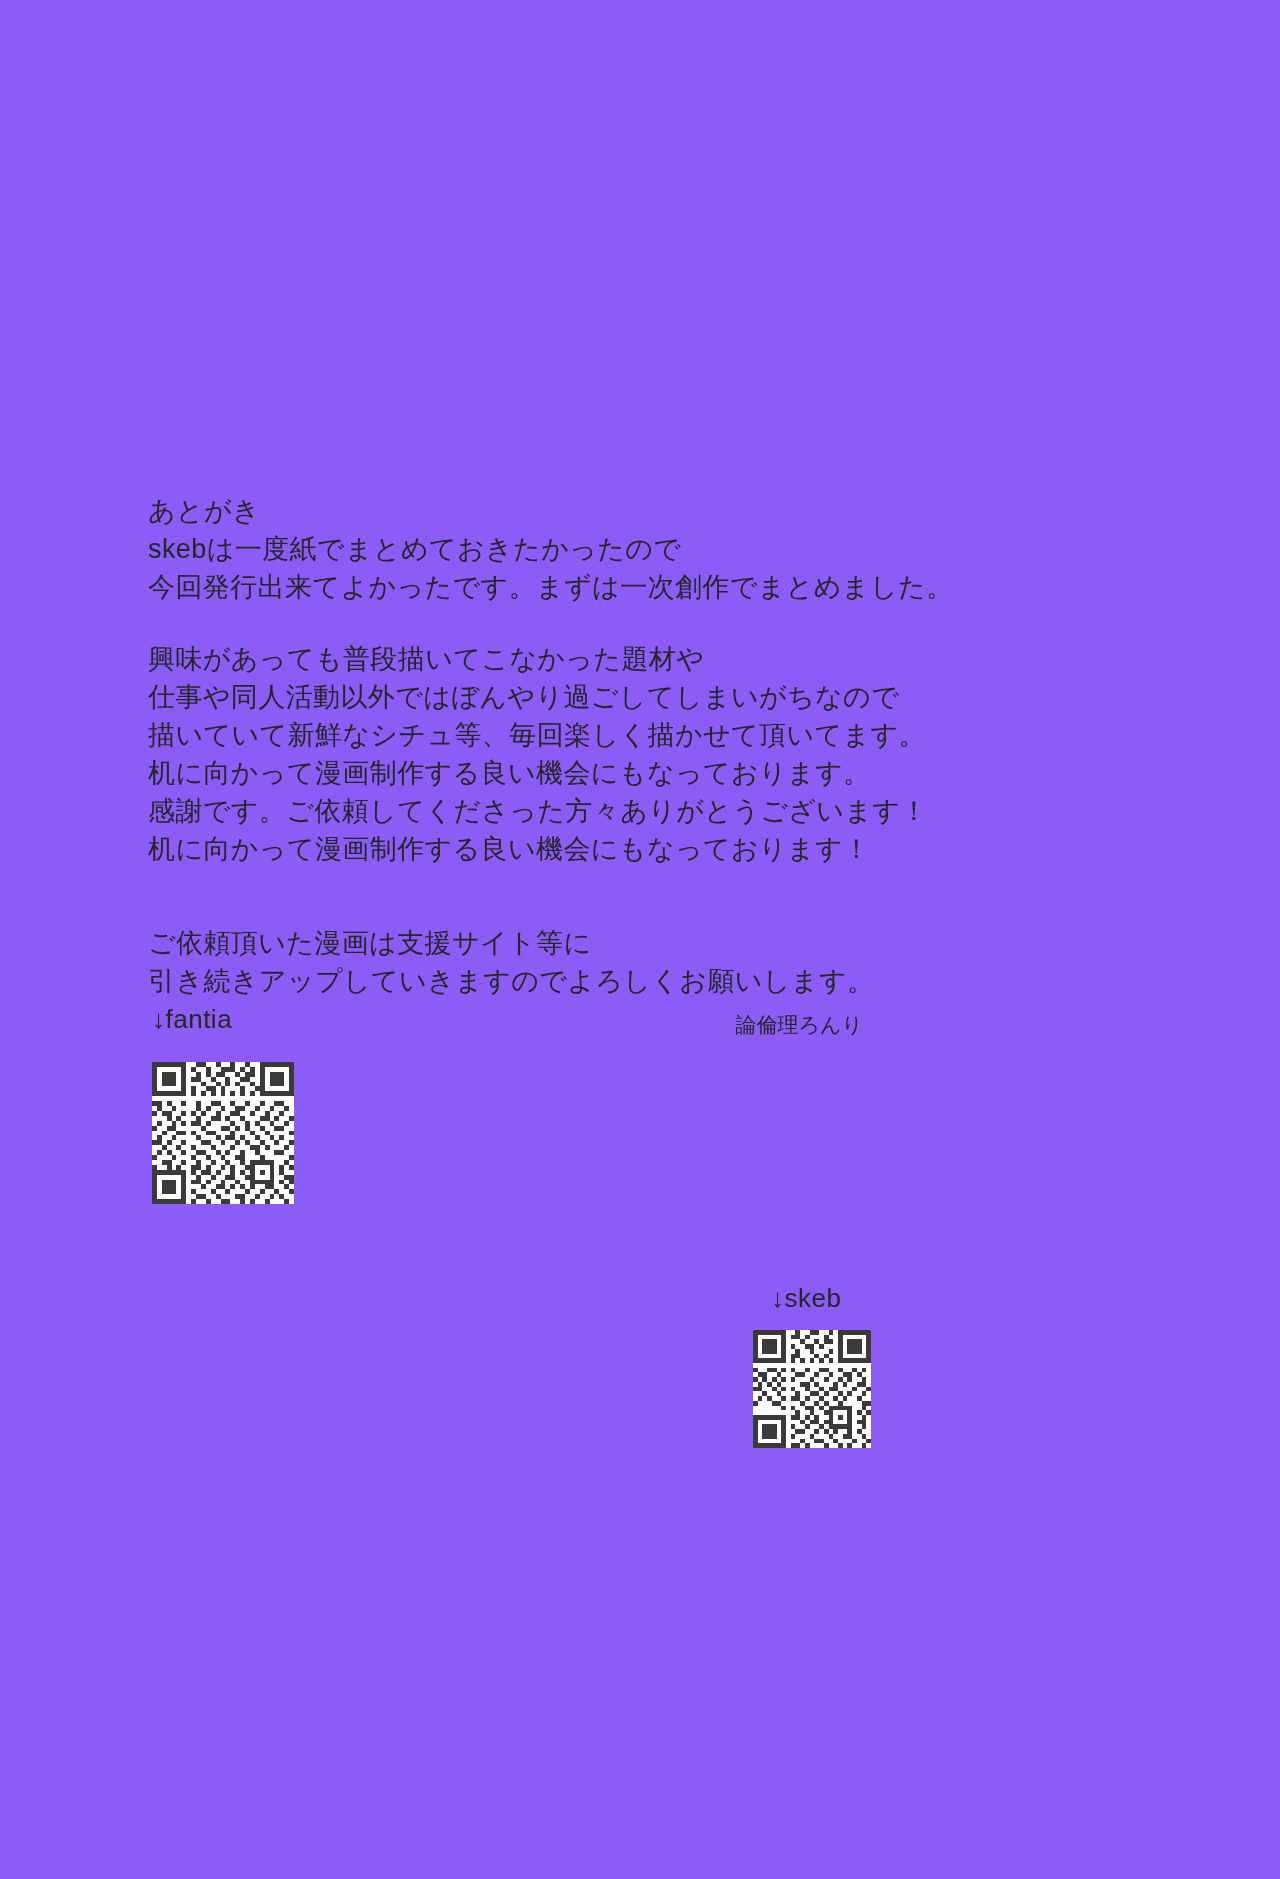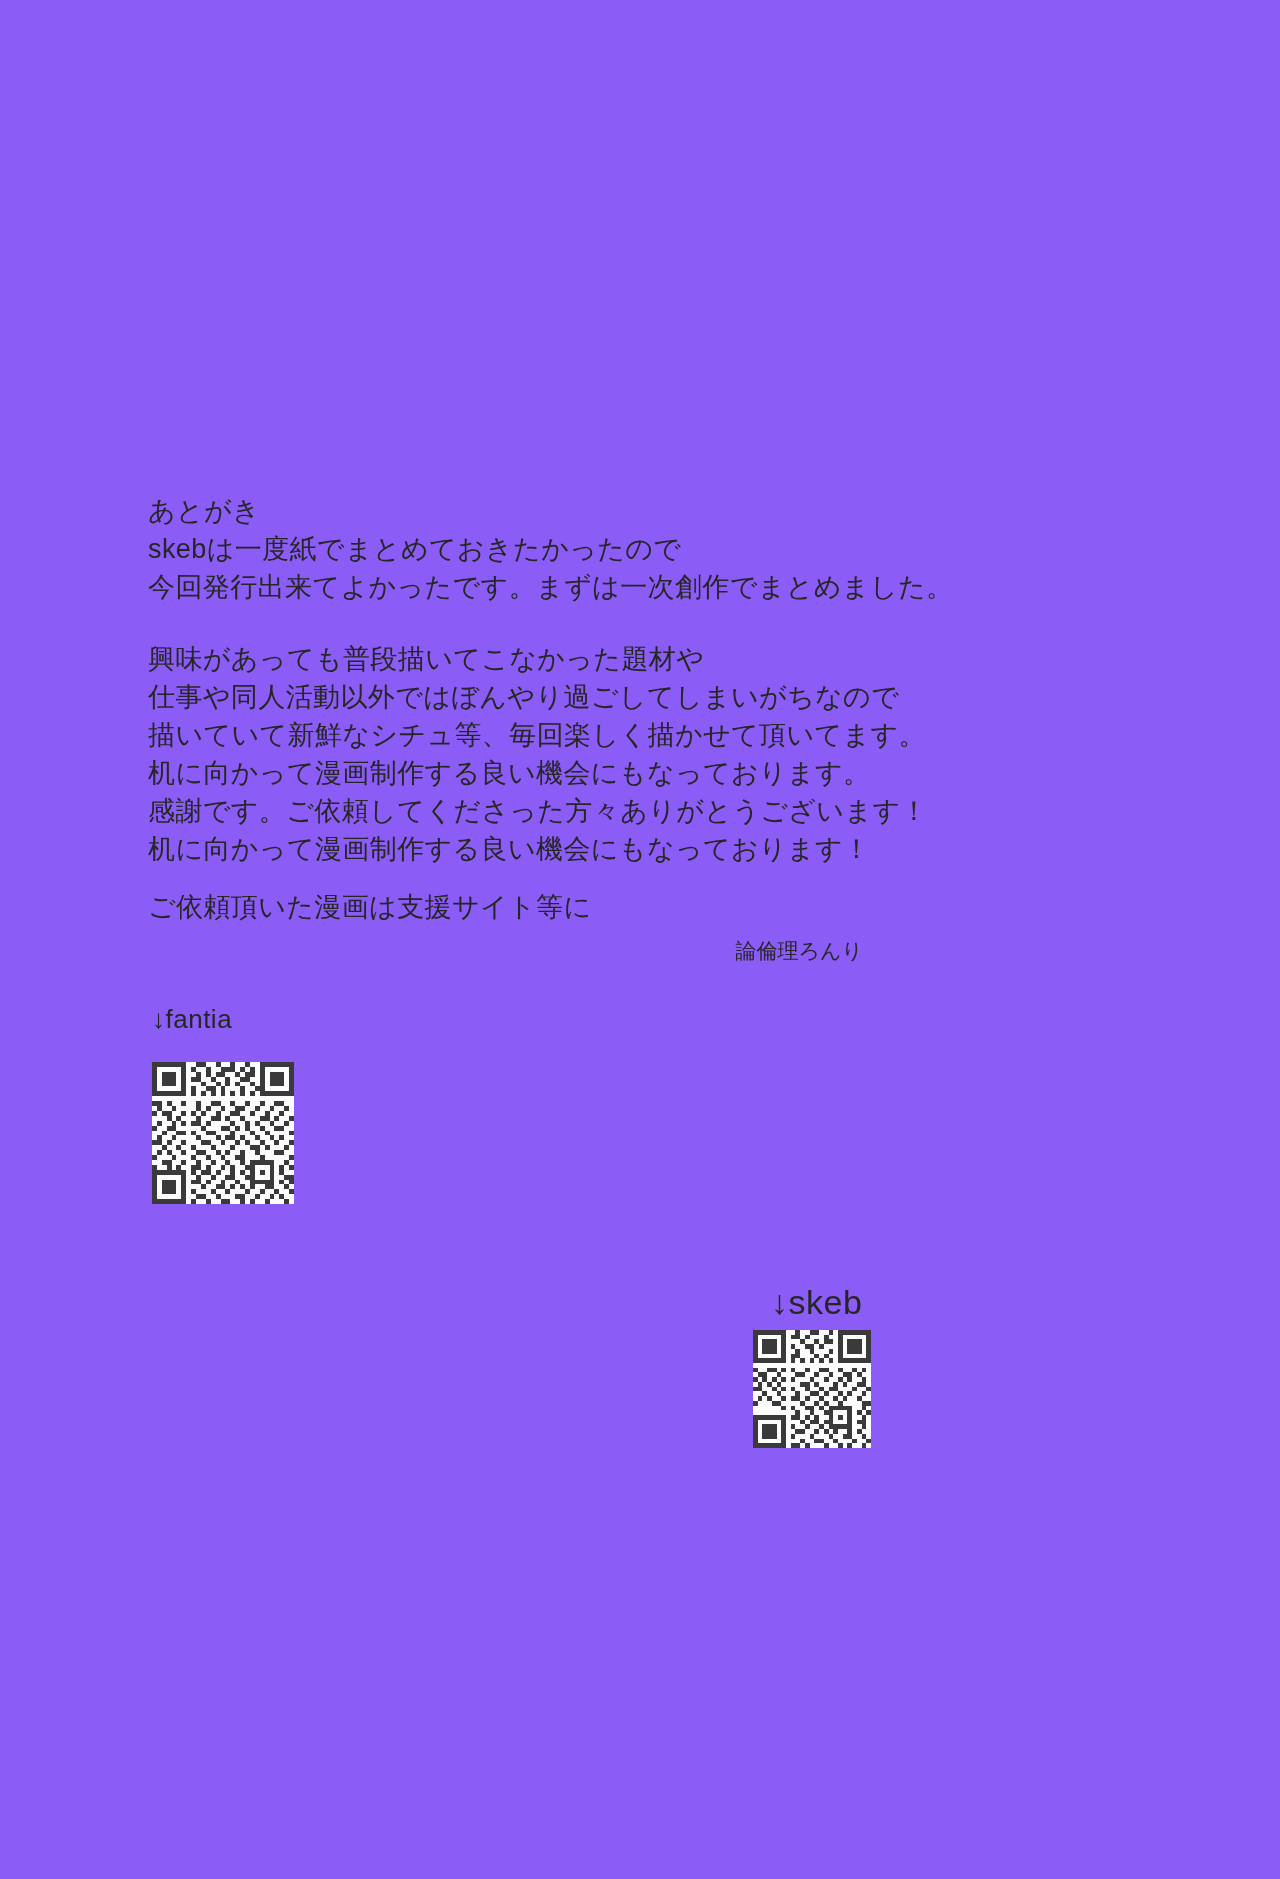--- a/index.html
+++ b/index.html
@@ -32,21 +32,21 @@
     margin: 0 0 34px 0;
   }
   .para:last-child { margin-bottom: 15px; }
   .line {
     font-size: 27px;
     line-height: 38px;
     letter-spacing: 0.4px;
     color: #262626;
     white-space: pre;
   }
-  .para.gap-large { margin-bottom: 20px; }
+  .para.gap-large { margin-bottom: 56px; }
 
   .signature {
     margin-top: 6px;
     text-align: right;
     padding-right: 185px;
     font-size: 21px;
     line-height: 38px;
     color: #262626;
   }
 
@@ -65,21 +65,21 @@
     top: 1062px;
     width: 142px;
     height: 142px;
   }
 
   
   .skeb-label {
     position: absolute;
     left: 771px;
     top: 1283px;
-    font-size: 34px;
+    font-size: 26px;
     color: #262626;
     letter-spacing: 0.5px;
   }
   .qr-skeb {
     position: absolute;
     left: 753px;
     top: 1330px;
     width: 118px;
     height: 118px;
   }
@@ -103,20 +103,21 @@
       <div class="line">興味があっても普段描いてこなかった題材や</div>
       <div class="line">仕事や同人活動以外ではぼんやり過ごしてしまいがちなので</div>
       <div class="line">描いていて新鮮なシチュ等、毎回楽しく描かせて頂いてます。</div>
       <div class="line">机に向かって漫画制作する良い機会にもなっております。</div>
       <div class="line">感謝です。ご依頼してくださった方々ありがとうございます！</div>
       <div class="line">机に向かって漫画制作する良い機会にもなっております！</div>
     </div>
 
     <div class="para">
       <div class="line">ご依頼頂いた漫画は支援サイト等に</div>
+      <div class="line">引き続きアップしていきますのでよろしくお願いします。</div>
       <div class="signature">論倫理ろんり</div>
     </div>
 
   </div>
 
   <div class="fantia-label">↓fantia</div>
 
   <div class="qr qr-fantia">
     <svg viewBox="0 0 29 29" shape-rendering="crispEdges" xmlns="http://www.w3.org/2000/svg">
       <rect width="29" height="29" fill="#fdfdfd"></rect>

